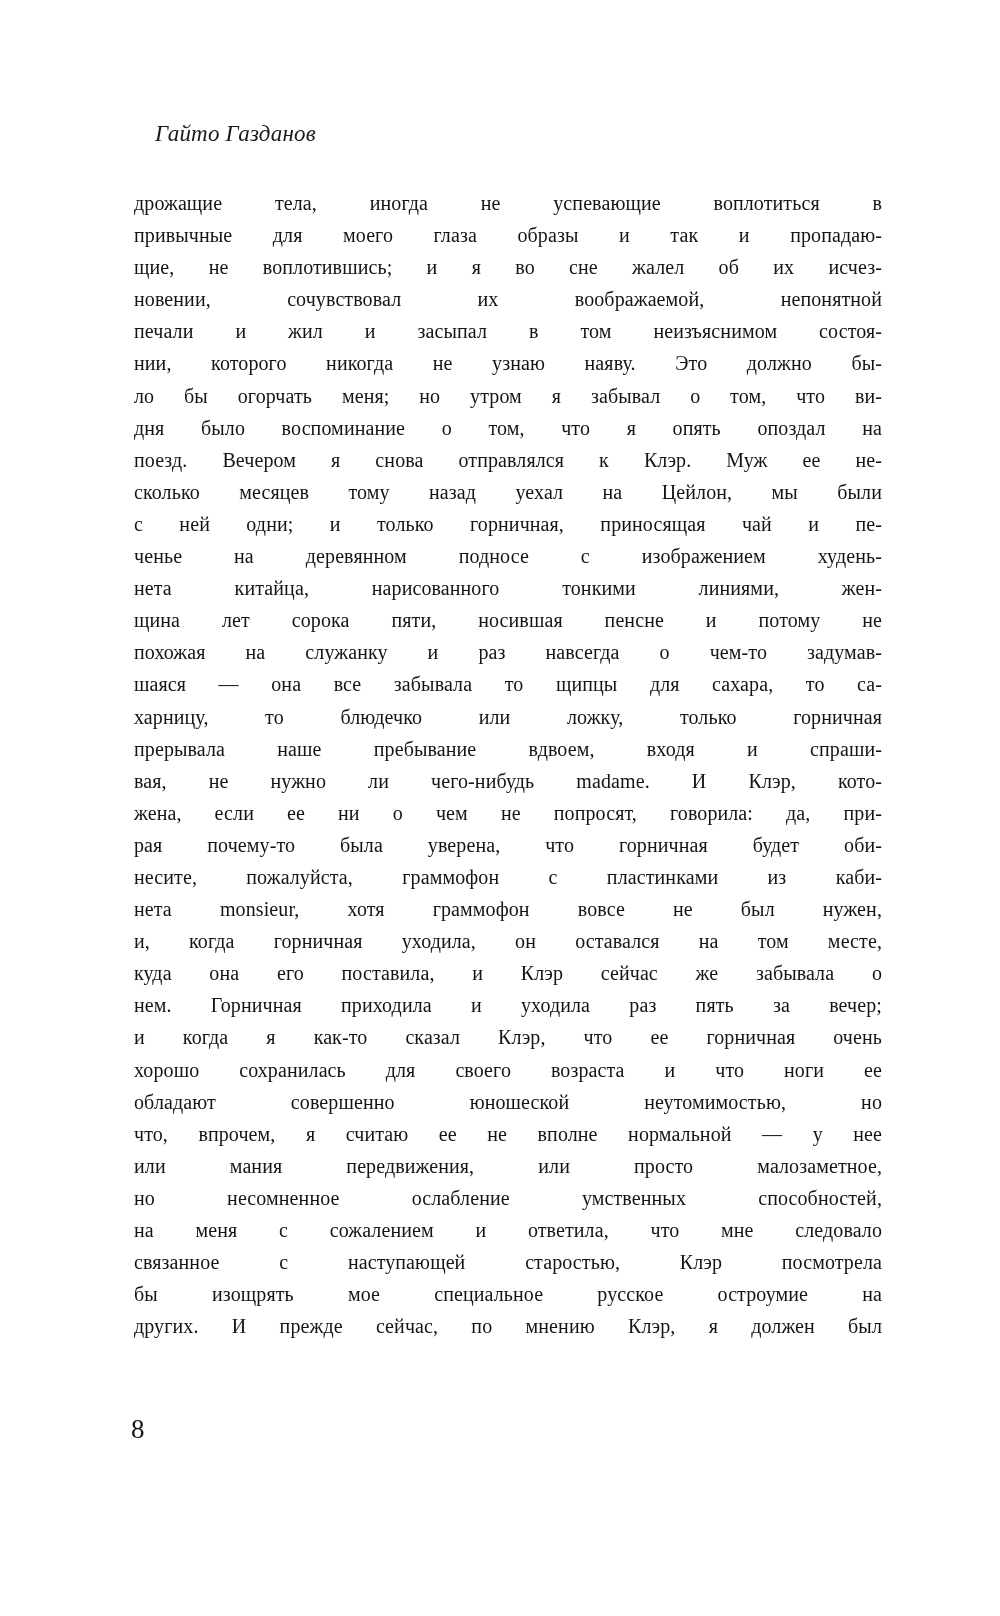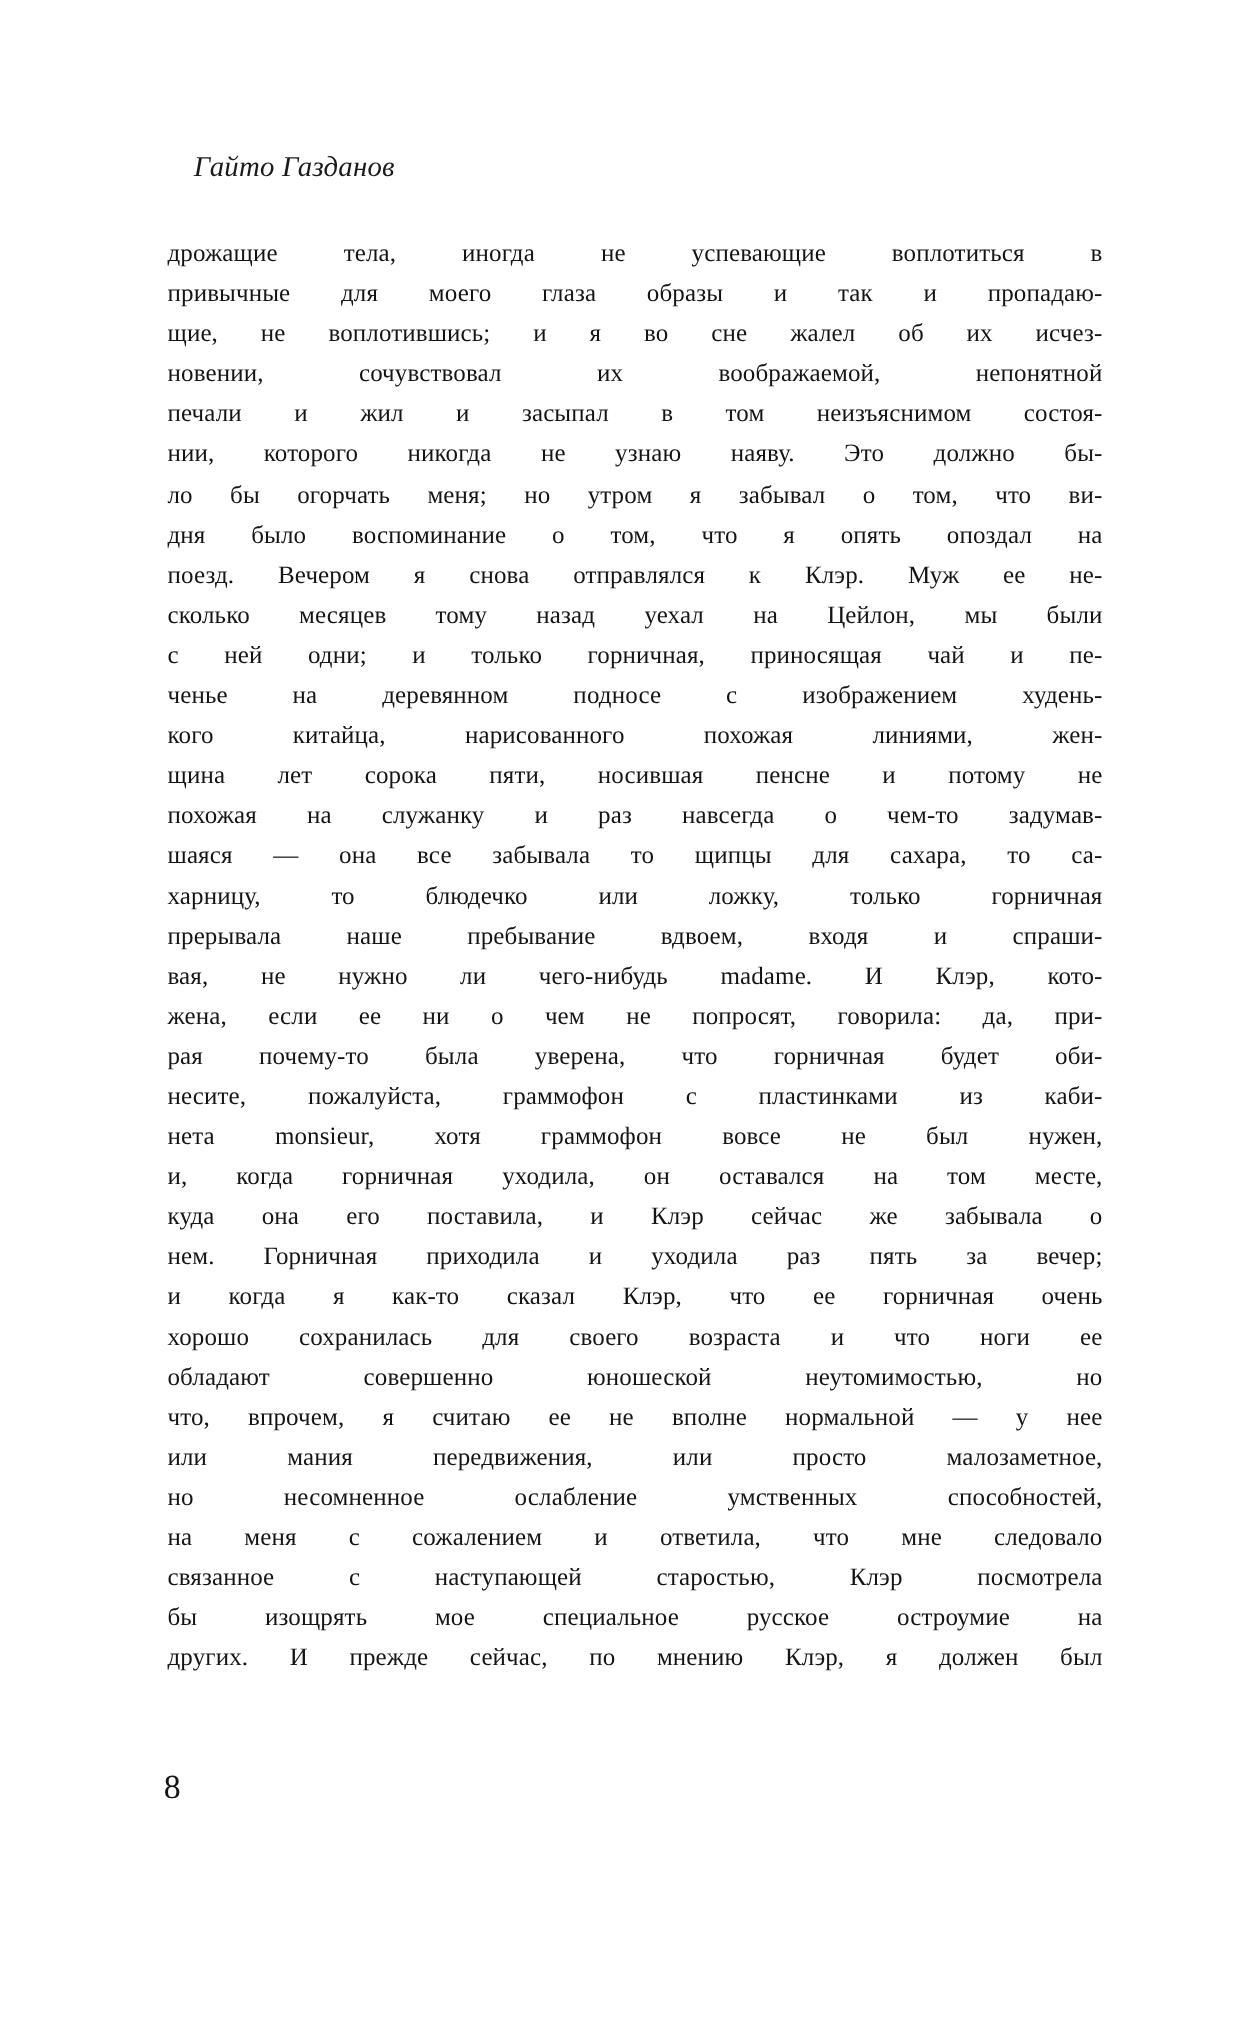--- a/index.html
+++ b/index.html
@@ -63,21 +63,21 @@
       <div class="text-line">щие, не воплотившись; и я во сне жалел об их исчез-</div>
       <div class="text-line">новении, сочувствовал их воображаемой, непонятной</div>
       <div class="text-line">печали и жил и засыпал в том неизъяснимом состоя-</div>
       <div class="text-line">нии, которого никогда не узнаю наяву. Это должно бы-</div>
       <div class="text-line">ло бы огорчать меня; но утром я забывал о том, что ви-</div>
       <div class="text-line">дня было воспоминание о том, что я опять опоздал на</div>
       <div class="text-line">поезд. Вечером я снова отправлялся к Клэр. Муж ее не-</div>
       <div class="text-line">сколько месяцев тому назад уехал на Цейлон, мы были</div>
       <div class="text-line">с ней одни; и только горничная, приносящая чай и пе-</div>
       <div class="text-line">ченье на деревянном подносе с изображением худень-</div>
-      <div class="text-line">кого китайца, нарисованного похожая линиями, жен-</div>
+      <div class="text-line">нета китайца, нарисованного тонкими линиями, жен-</div>
       <div class="text-line">щина лет сорока пяти, носившая пенсне и потому не</div>
       <div class="text-line">похожая на служанку и раз навсегда о чем-то задумав-</div>
       <div class="text-line">шаяся — она все забывала то щипцы для сахара, то са-</div>
       <div class="text-line">харницу, то блюдечко или ложку, только горничная</div>
       <div class="text-line">прерывала наше пребывание вдвоем, входя и спраши-</div>
       <div class="text-line">вая, не нужно ли чего-нибудь madame. И Клэр, кото-</div>
       <div class="text-line">жена, если ее ни о чем не попросят, говорила: да, при-</div>
       <div class="text-line">рая почему-то была уверена, что горничная будет оби-</div>
       <div class="text-line">несите, пожалуйста, граммофон с пластинками из каби-</div>
       <div class="text-line">нета monsieur, хотя граммофон вовсе не был нужен,</div>

